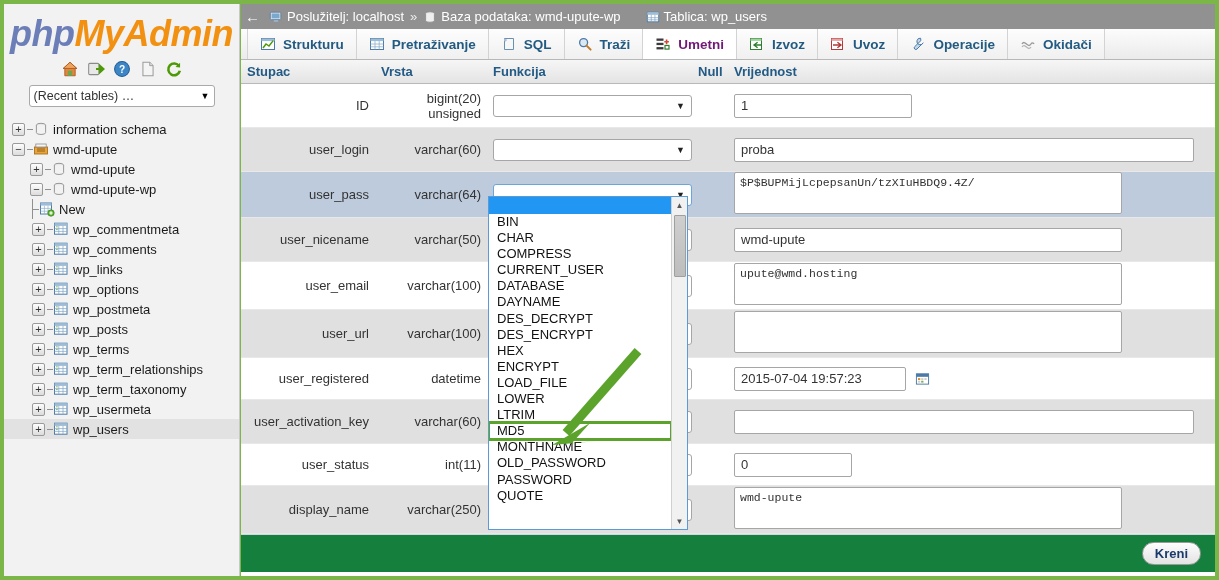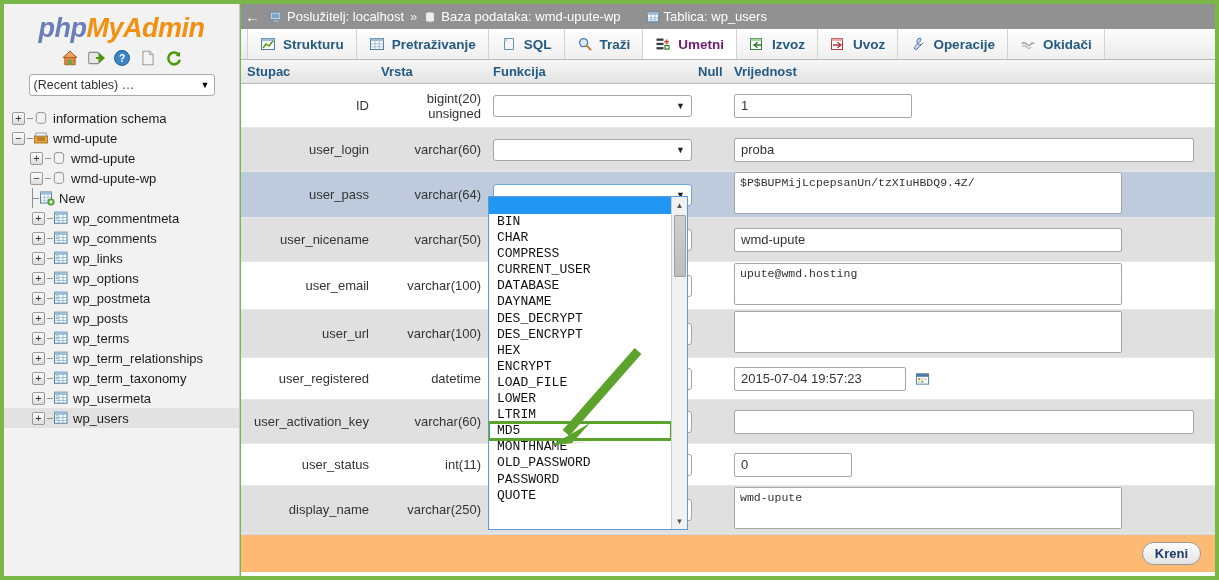--- a/index.html
+++ b/index.html
@@ -23,21 +23,21 @@
     left: 4px; top: 4px;
     width: 236px; height: 572px;
     background: #f2f2f2;
     overflow: hidden;
     border-right: 1px solid #c8c8c8;
   }
   .pma-logo {
     text-align: center;
     padding: 9px 0 2px 0;
     font-family: "Liberation Sans", sans-serif;
-    font-size: 27px;
+    font-size: 36px;
     font-weight: bold;
     font-style: italic;
     letter-spacing: -0.5px;
   }
   .pma-logo .php { color: #6c7eb7; }
   .pma-logo .my { color: #f29111; }
   .pma-logo .admin { color: #f29111; }
 
   .logo-icons {
     display: flex;
@@ -238,21 +238,21 @@
   .w-lg  { width: 460px; }
   .w-md  { width: 388px; }
   .w-dt  { width: 172px; }
   .w-xs  { width: 118px; }
 
   .dt-wrap { display: flex; align-items: center; gap: 9px; }
   .cal-ico { width: 15px; height: 15px; cursor: pointer; flex: none; }
 
   
   #footer {
-    background: #fdba74;
+    background: #15803d;
     height: 38px;
     display: flex;
     align-items: center;
     justify-content: flex-end;
     padding-right: 14px;
     border-top: 1px solid #cfd6df;
   }
   .btn-kreni {
     min-width: 54px;
     height: 23px;
@@ -284,21 +284,21 @@
     padding: 0;
   }
   #fnlist .opt {
     height: 16.1px;
     line-height: 16.1px;
     font-size: 13px;
     color: #111;
     padding-left: 8px;
     white-space: nowrap;
     cursor: pointer;
-    font-family: Liberation Mono, monospace;
+    font-family: Liberation Sans, sans-serif;
   }
   #fnlist .opt.blank {
     background: #2196f3;
     height: 17px;
   }
   #fnlist .opt.marked {
     outline: 3px solid #5ba32b;
     outline-offset: -1px;
     position: relative;
     z-index: 2;

